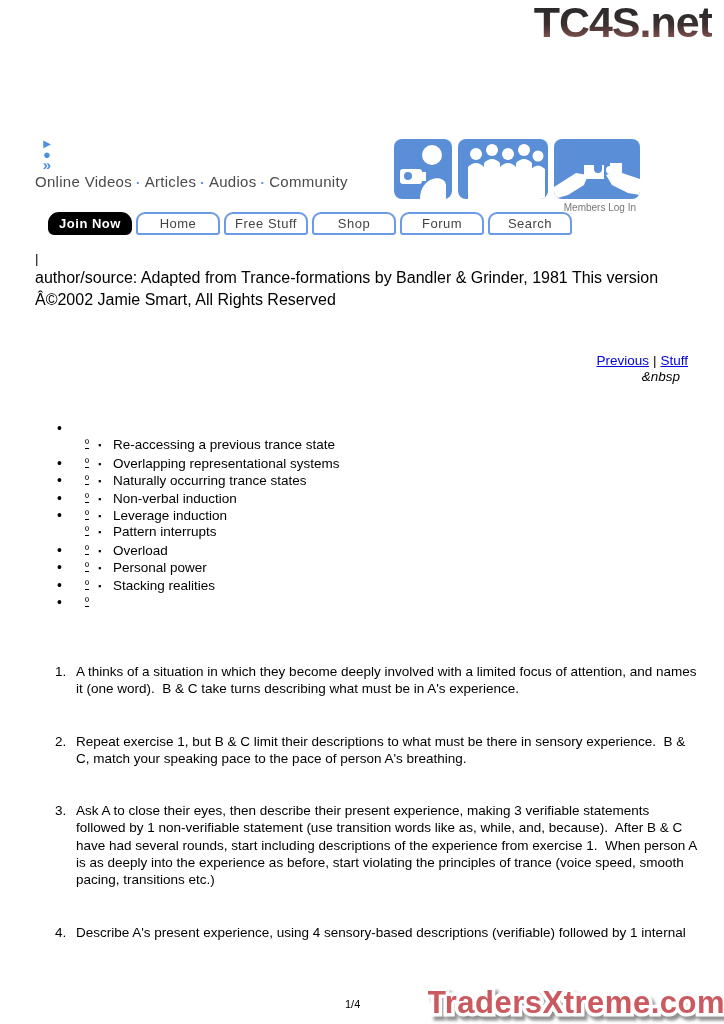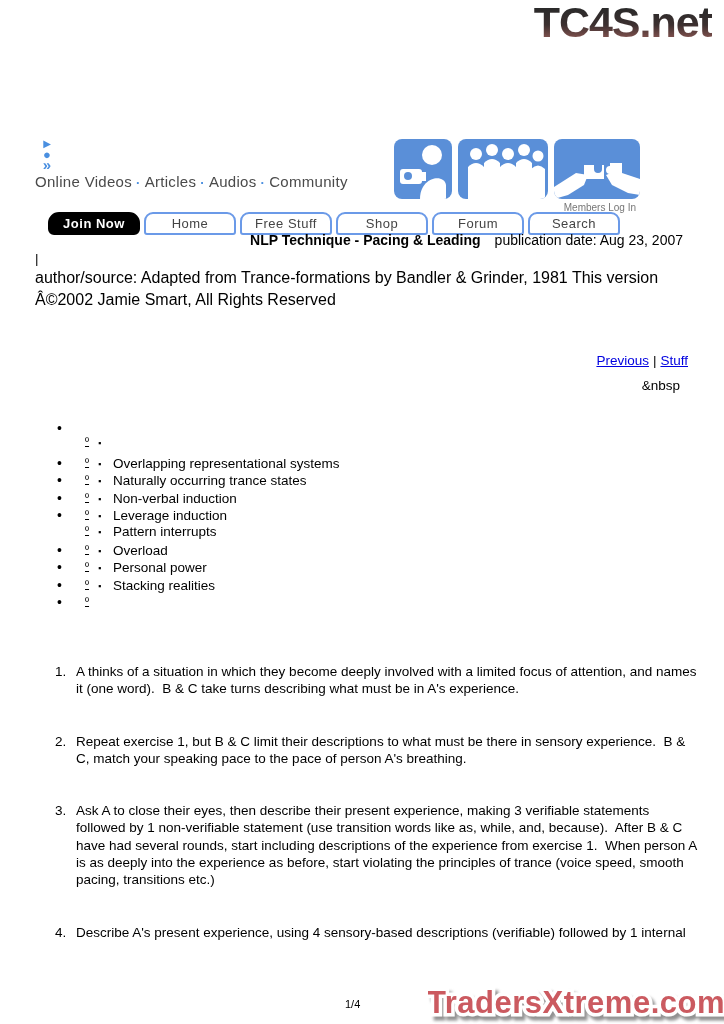--- a/index.html
+++ b/index.html
@@ -26,38 +26,38 @@
 
   
   .tiles{position:absolute;left:394px;top:139px;display:flex;gap:6px;}
   .tile{background:#5a8fd8;border-radius:8px;height:60px;overflow:hidden;}
   .tile.t1{width:58px;} .tile.t2{width:90px;} .tile.t3{width:86px;}
   .members{position:absolute;left:394px;top:202px;width:242px;text-align:right;
            font-size:10px;color:#777;}
 
   
   .nav{position:absolute;left:48px;top:212px;display:flex;gap:4px;align-items:flex-end;}
-  .tab{width:92px;height:23px;box-sizing:border-box;display:flex;align-items:center;justify-content:center;
+  .tab{width:84px;height:23px;box-sizing:border-box;display:flex;align-items:center;justify-content:center;
        font-size:13px;letter-spacing:0.5px;color:#444;background:#fff;
        border:2px solid #6b9ae8;border-radius:9px 9px 3px 3px;cursor:pointer;}
   .tab.join{background:#000;color:#fff;border:2px solid #000;border-radius:11px 11px 6px 6px;
             font-weight:bold;}
 
   
   .title-line{position:absolute;left:0;right:41px;top:232px;display:flex;justify-content:flex-end;
               align-items:baseline;gap:14px;font-size:14px;}
   .title-line .t{font-weight:bold;}
   .pipe{position:absolute;left:35px;top:251px;font-size:13.5px;}
   .byline{position:absolute;left:35px;top:267px;width:625px;font-size:16px;line-height:1.36;}
 
   
   .pager{position:absolute;right:36px;top:353px;text-align:right;font-size:13.5px;}
   .pager a{color:#0000e0;text-decoration:underline;cursor:pointer;}
   .pager .psep{color:#000;padding:0 4px;}
-  .pager .nbsp{margin-top:10px;padding-right:8px;}
+  .pager .nbsp{margin-top:1px;padding-right:8px;font-style:italic;}
 
   
   .bullets{position:absolute;left:57px;top:420px;font-size:13.5px;}
   .b-row{display:flex;align-items:baseline;height:17.4px;}
   .b-disc{display:inline-block;width:28px;font-size:14px;}
   .b-ord{display:inline-block;width:13px;font-size:11px;text-decoration:underline;position:relative;top:-2px;}
   .b-sq{display:inline-block;width:15px;font-size:9px;position:relative;top:-1px;}
   .b-text{white-space:nowrap;}
 
   
@@ -131,24 +131,20 @@
 
   <div class="nav">
     <div class="tab join">Join Now</div>
     <div class="tab">Home</div>
     <div class="tab">Free Stuff</div>
     <div class="tab">Shop</div>
     <div class="tab">Forum</div>
     <div class="tab">Search</div>
   </div>
 
-  <div class="title-line">
-    <span class="t">NLP Technique - Pacing &amp; Leading</span>
-    <span>publication date: Aug 23, 2007</span>
-  </div>
   <div class="pipe">|</div>
   <div class="byline">author/source: Adapted from Trance-formations by Bandler &amp; Grinder, 1981 This version Â©2002 Jamie Smart, All Rights Reserved</div>
 
   <div class="pager">
     <div>
       <a>Previous</a><span class="psep">|</span><a>Stuff</a>
     </div>
     <div class="nbsp">&amp;nbsp</div>
   </div>
 
@@ -156,20 +152,21 @@
     <div class="b-row">
         <span class="b-disc">•</span>
         <span class="b-ord"></span>
         <span class="b-sq"></span>
         <span class="b-text"></span>
       </div>
     <div class="b-row">
         <span class="b-disc"></span>
         <span class="b-ord">º</span>
         <span class="b-sq">▪</span>
+        <span class="b-text">Re-accessing a previous trance state</span>
       </div>
     <div class="b-row">
         <span class="b-disc">•</span>
         <span class="b-ord">º</span>
         <span class="b-sq">▪</span>
         <span class="b-text">Overlapping representational systems</span>
       </div>
     <div class="b-row">
         <span class="b-disc">•</span>
         <span class="b-ord">º</span>

